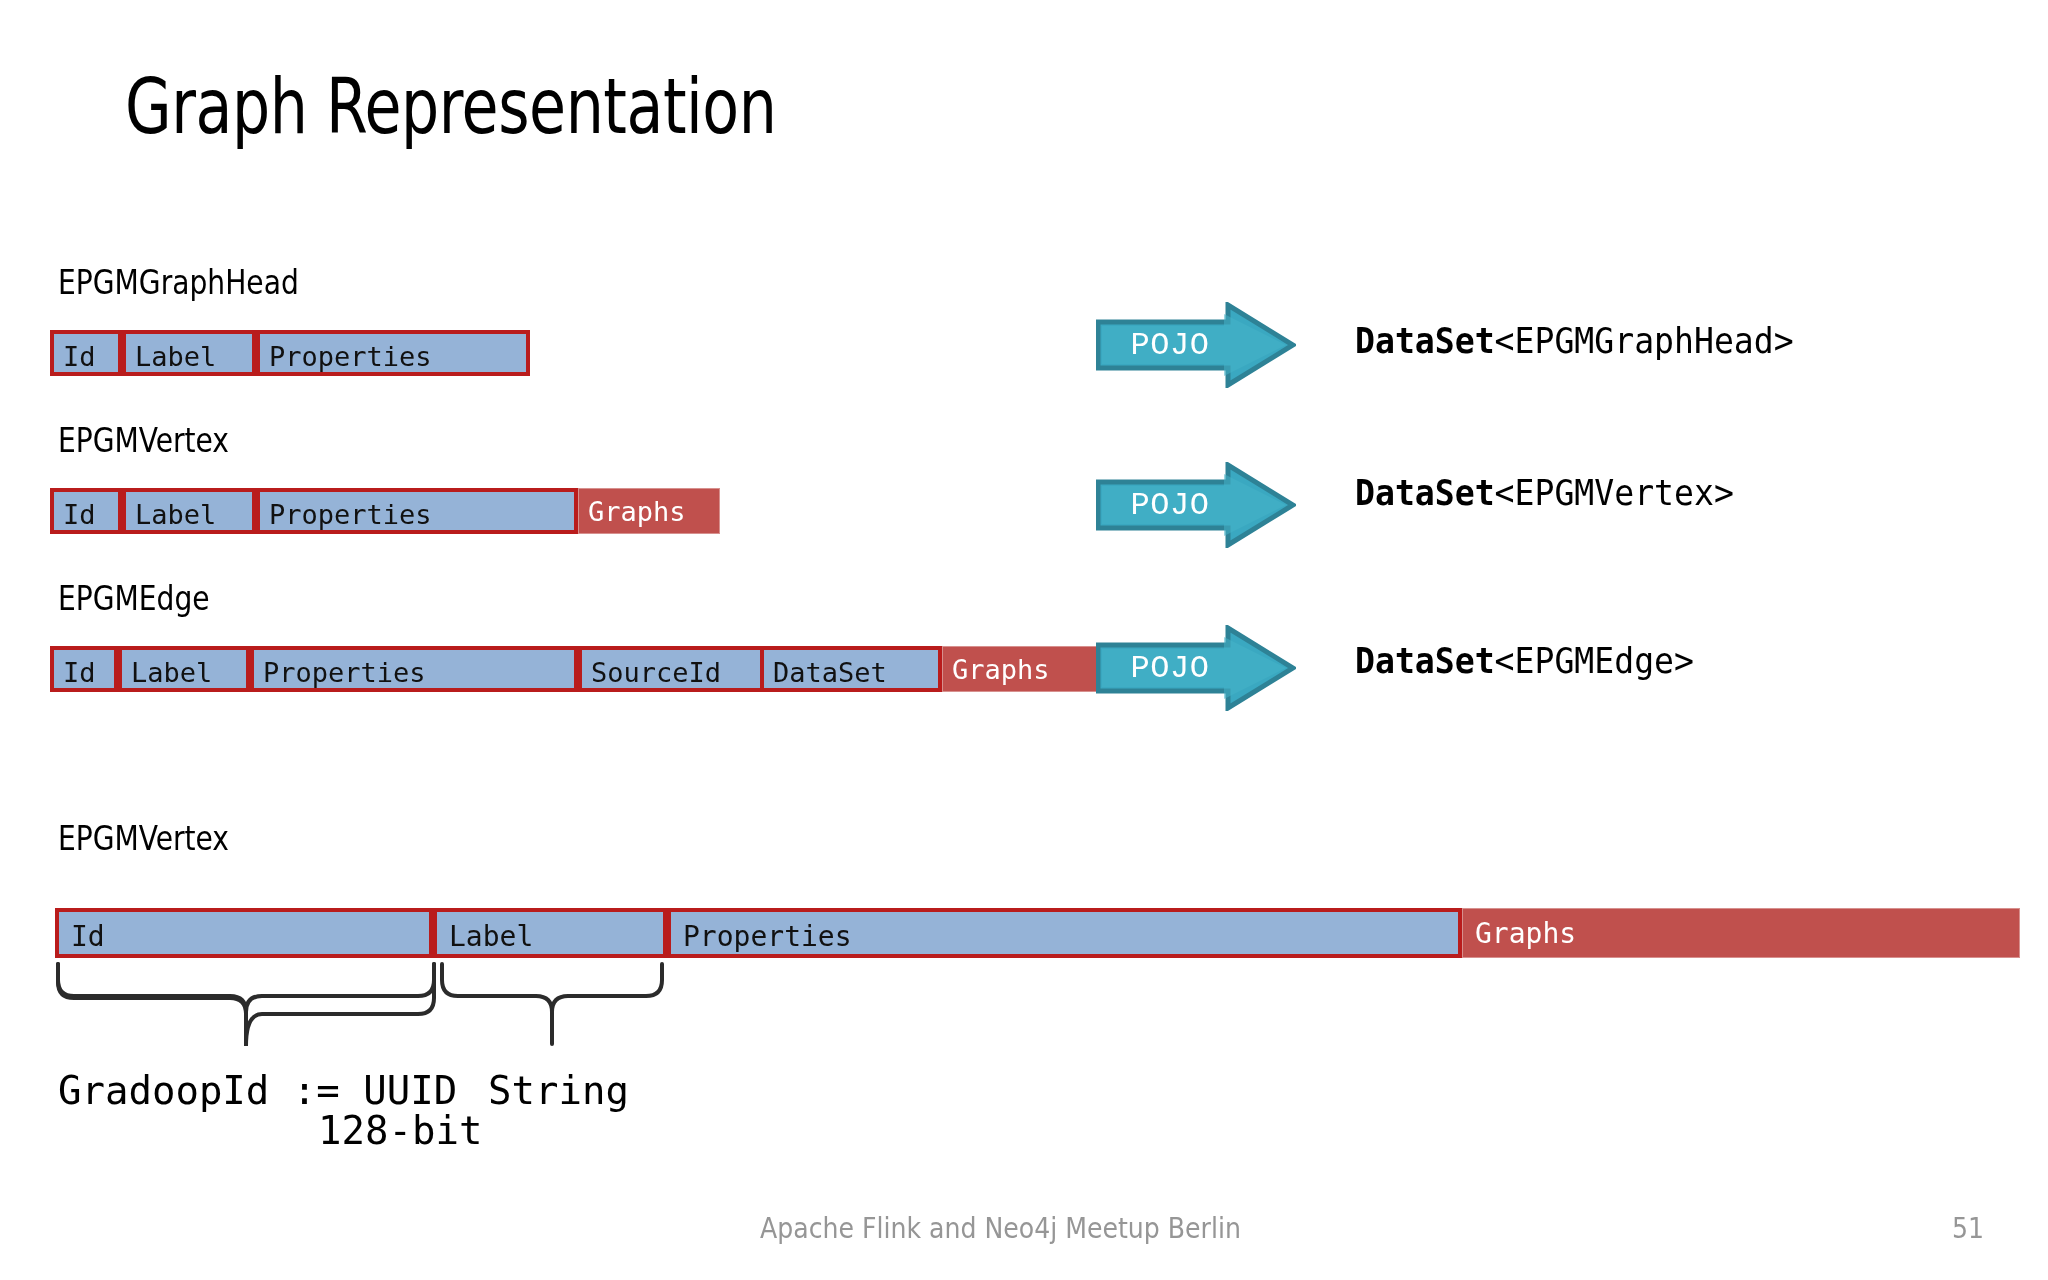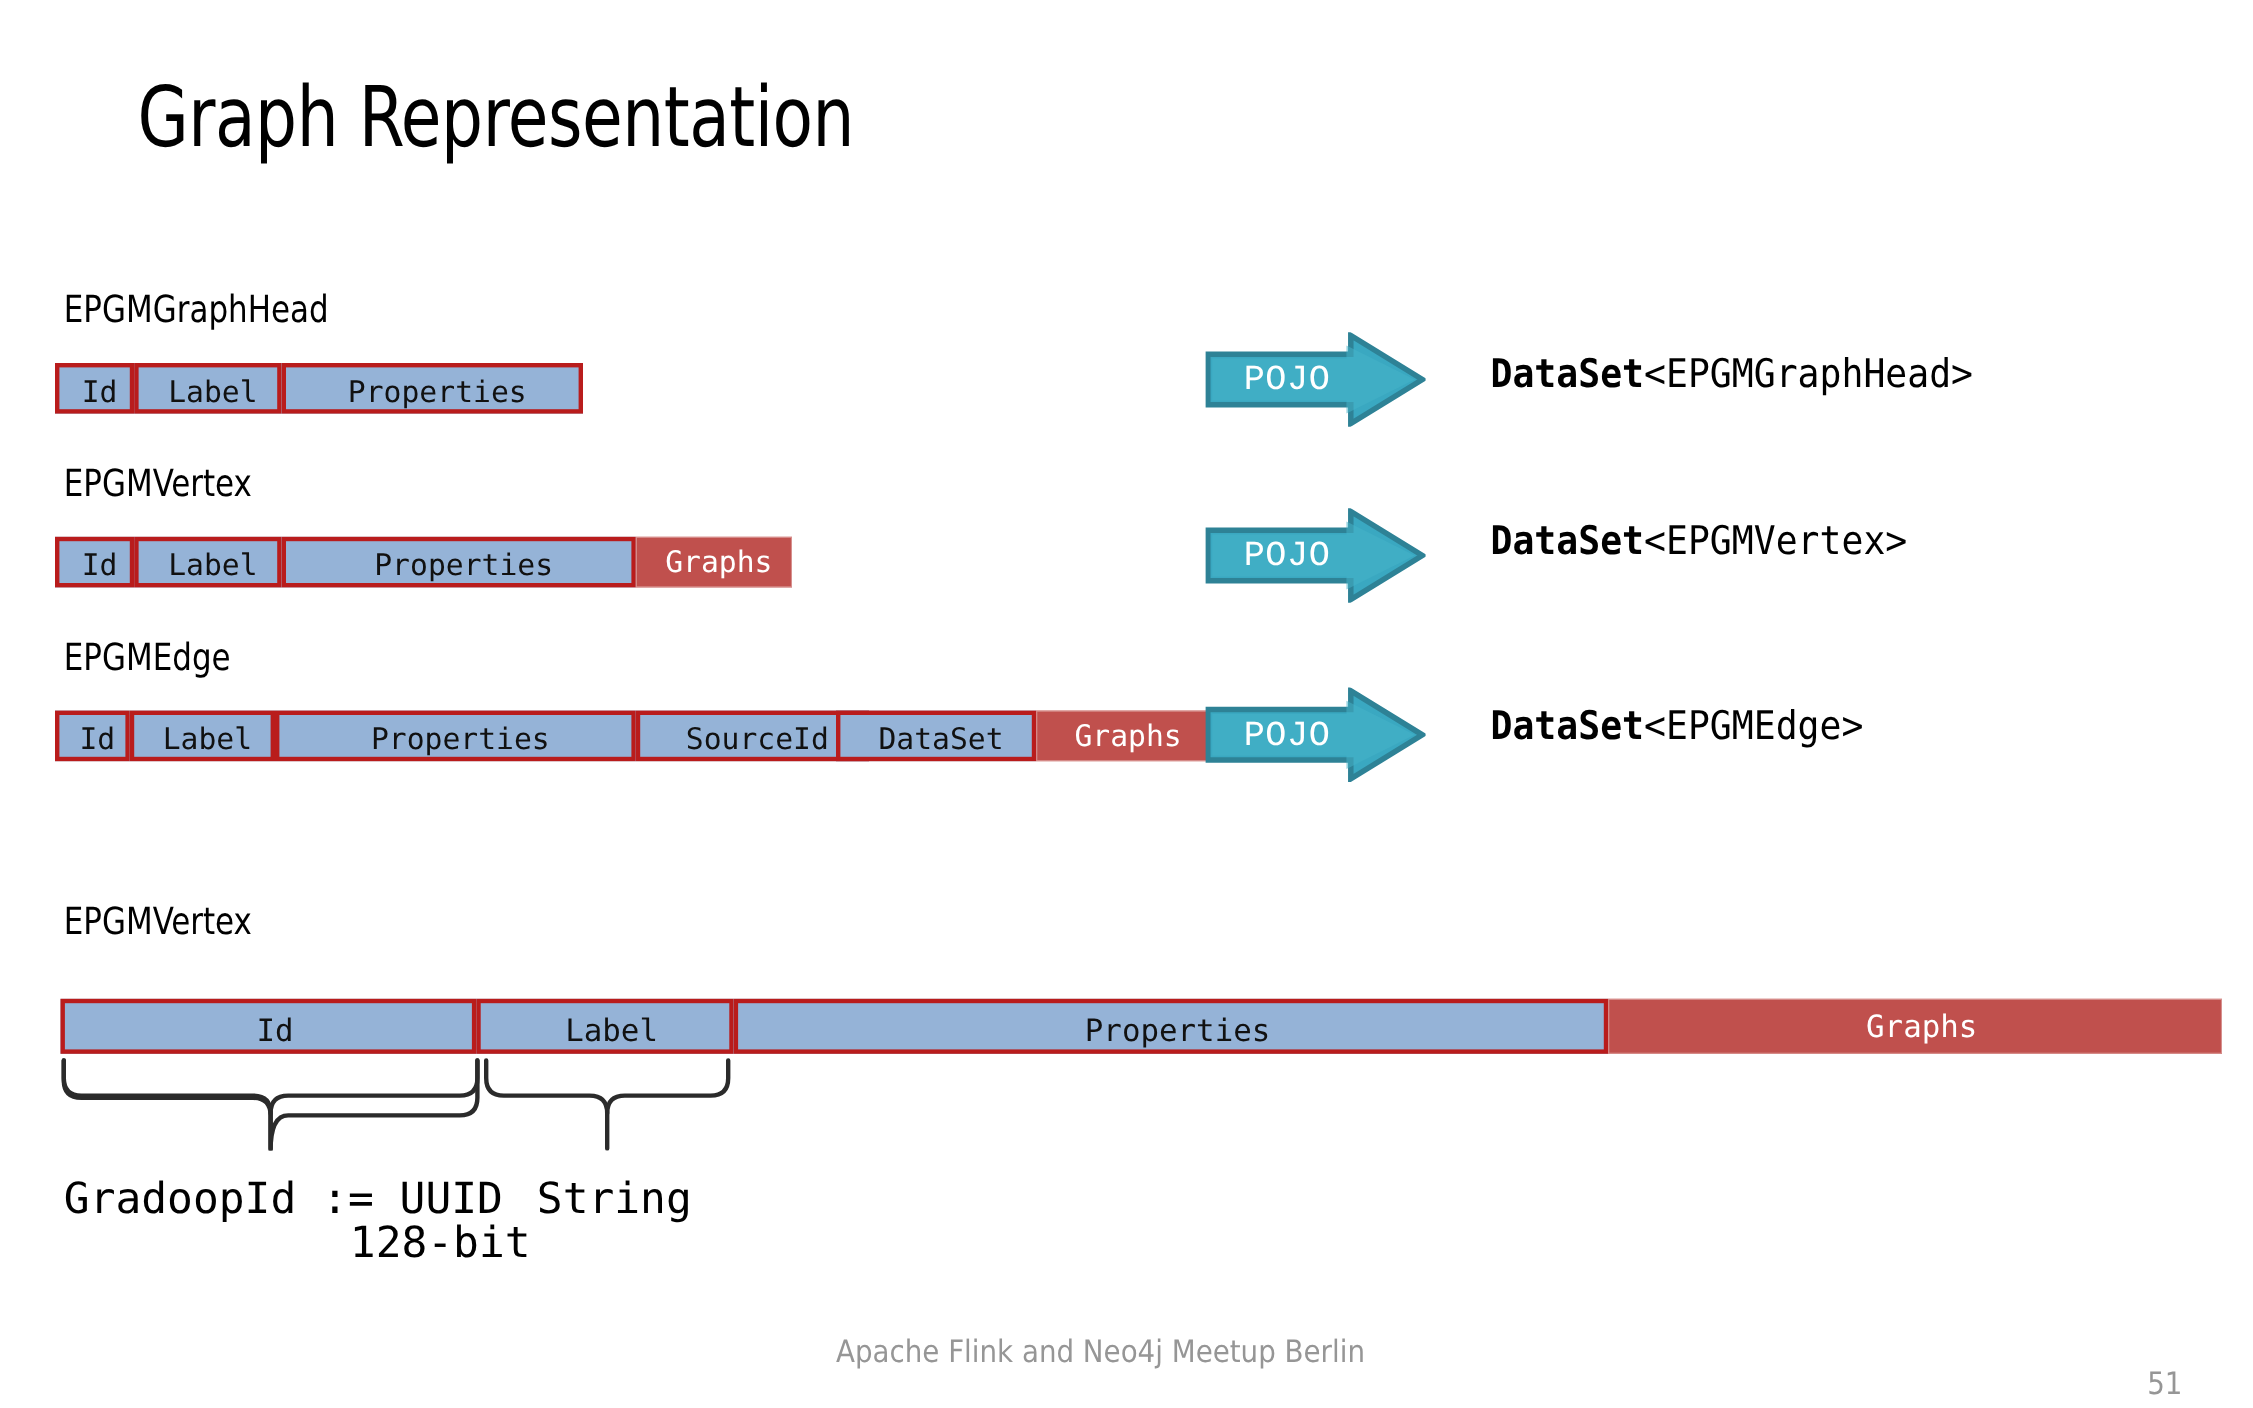--- a/index.html
+++ b/index.html
@@ -13,21 +13,20 @@
     position: relative;
     overflow: hidden;
     font-family: "DejaVu Sans", sans-serif;
     -webkit-font-smoothing: antialiased;
   }
 
   .slide {
     position: absolute;
     inset: 0;
     background: #ffffff;
-    text-align: center;
   }
 
   
   .slide-title {
     position: absolute;
     left: 125px;
     top: 62px;
     font-family: "DejaVu Sans Condensed", "Liberation Sans Narrow", "Liberation Sans", sans-serif;
     font-size: 76px;
     font-weight: 400;
@@ -241,15 +240,15 @@
       <path d="M5,4 L5,20 Q5,36 21,36 L99,36 Q115,36 115,52 L115,84" fill="none" stroke="#2b2b2b" stroke-width="4" stroke-linecap="round"></path>
       <path d="M225,4 L225,20 Q225,36 209,36 L131,36 Q115,36 115,52" fill="none" stroke="#2b2b2b" stroke-width="4" stroke-linecap="round"></path>
     </svg>
   </div>
 
   <div class="annot" style="left:58px; top:1068px;">GradoopId := UUID</div>
   <div class="annot" style="left:302px; top:1108px;margin-left:16px;">128-bit</div>
   <div class="annot" style="left:488px; top:1068px;">String</div>
 
   <div class="footer-text" style="left:760px; top:1212px;">Apache Flink and Neo4j Meetup Berlin</div>
-  <div class="page-num" style="top:1212px;margin-top:29px;">51</div>
+  <div class="page-num" style="top:1212px;">51</div>
 
 </div>
 
 </body></html>

